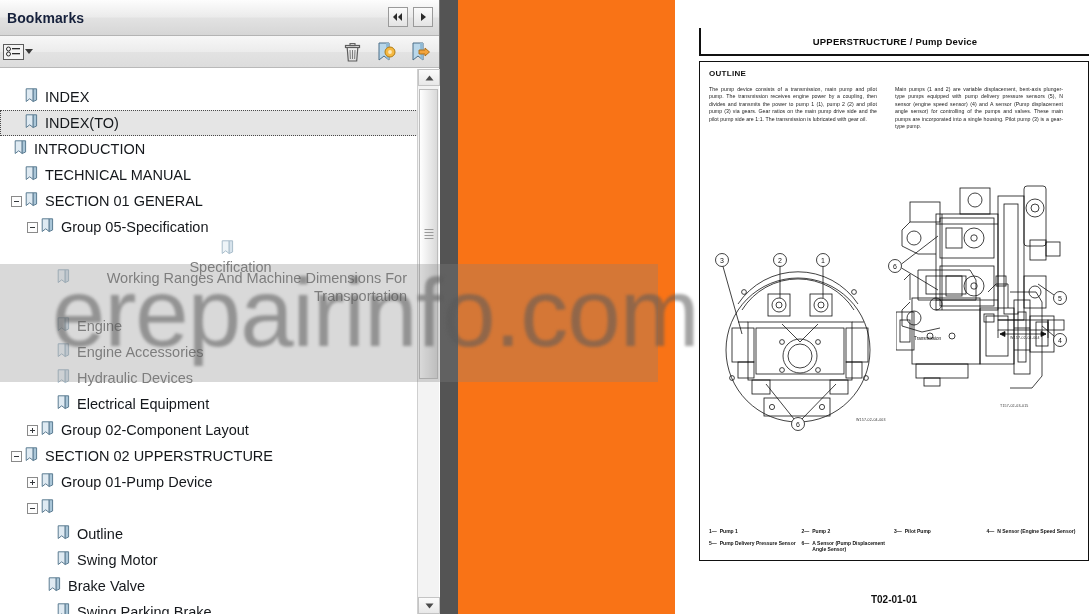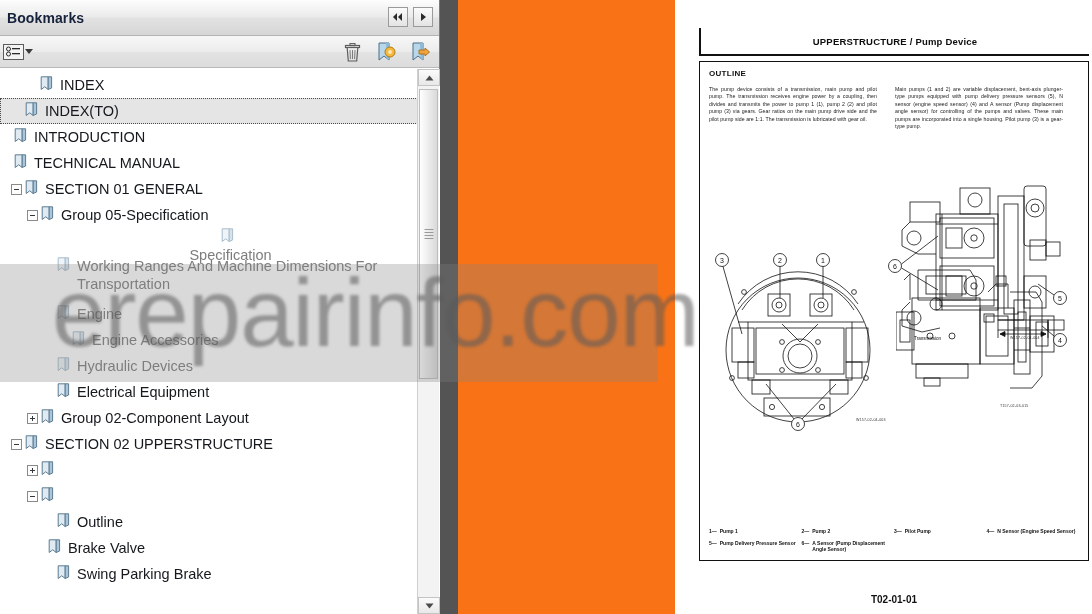--- a/index.html
+++ b/index.html
@@ -73,21 +73,21 @@
   .row {
     position: relative;
     height: 26px;
     display: flex; align-items: center;
     font-size: 14.5px;
     color: #15181c;
     white-space: nowrap;
   }
   .row.tall { height: 47px; align-items: flex-start; padding-top: 3px; }
   .row .lbl { line-height: 18px; }
-  .row.tall .lbl { white-space: normal; width: 330px; }
+  .row.tall .lbl { white-space: normal; width: 330px; text-align: right; }
   .row.dim .lbl { color: #7d7d7d; }
   .row.sel {
     background: #e5e5e5;
     outline: 1px dotted #4a4a4a;
     outline-offset: -1px;
   }
   .expander {
     width: 11px; height: 11px;
     border: 1px solid #8a8a8a; background: #fdfdfd;
     position: relative; flex: 0 0 auto;
@@ -253,21 +253,21 @@
             <path d="M3 1 H13 V18 L8 14 L3 18 Z" fill="#b9d7ea" stroke="#4c6f88" stroke-width="1"></path>
             <path d="M10 1 H13 V18 L10.5 16.2 Z" fill="#8fb9d4"></path>
             <path d="M9 8 H15 V6 L19.5 10 L15 14 V12 H9 Z" fill="#f2a33c" stroke="#a86b12" stroke-width="0.9"></path>
           </svg>
         </div>
       </div>
     </div>
 
     <div class="tree-wrap">
       <div class="tree" id="tree">
-          <div class="row" style="padding-left: 26px;">
+          <div class="row" style="padding-left: 11px; margin-top: 12px;">
             <span class="exp-spacer"></span>
             <span class="bmk-icon"><svg width="13" height="15" viewBox="0 0 13 15">
                 <path d="M1.2 0.8 H8.2 V13.5 L4.7 10.8 L1.2 13.5 Z" fill="#dfeaf2" stroke="#5c7c92" stroke-width="1"></path>
                 <path d="M8.2 0.8 H11.6 V12 L8.2 13.5 Z" fill="#aac6d8" stroke="#5c7c92" stroke-width="1"></path>
               </svg></span>
             <span class="lbl">INDEX</span>
           </div>
           <div class="row sel" style="padding-left: 11px;">
             <span class="exp-spacer"></span>
             <span class="bmk-icon"><svg width="13" height="15" viewBox="0 0 13 15">
@@ -277,21 +277,21 @@
             <span class="lbl">INDEX(TO)</span>
           </div>
           <div class="row" style="">
             <span class="exp-spacer"></span>
             <span class="bmk-icon"><svg width="13" height="15" viewBox="0 0 13 15">
                 <path d="M1.2 0.8 H8.2 V13.5 L4.7 10.8 L1.2 13.5 Z" fill="#dfeaf2" stroke="#5c7c92" stroke-width="1"></path>
                 <path d="M8.2 0.8 H11.6 V12 L8.2 13.5 Z" fill="#aac6d8" stroke="#5c7c92" stroke-width="1"></path>
               </svg></span>
             <span class="lbl">INTRODUCTION</span>
           </div>
-          <div class="row" style="">
+          <div class="row" style="padding-left: 11px;">
             <span class="exp-spacer"></span>
             <span class="bmk-icon"><svg width="13" height="15" viewBox="0 0 13 15">
                 <path d="M1.2 0.8 H8.2 V13.5 L4.7 10.8 L1.2 13.5 Z" fill="#dfeaf2" stroke="#5c7c92" stroke-width="1"></path>
                 <path d="M8.2 0.8 H11.6 V12 L8.2 13.5 Z" fill="#aac6d8" stroke="#5c7c92" stroke-width="1"></path>
               </svg></span>
             <span class="lbl">TECHNICAL MANUAL</span>
           </div>
           <div class="row" style="padding-left: 11px;">
             <span class="expander"></span>
             <span class="bmk-icon"><svg width="13" height="15" viewBox="0 0 13 15">
@@ -325,21 +325,21 @@
             <span class="lbl">Working Ranges And Machine Dimensions For Transportation</span>
           </div>
           <div class="row dim" style="padding-left: 43px;">
             <span class="exp-spacer"></span>
             <span class="bmk-icon"><svg width="13" height="15" viewBox="0 0 13 15">
                 <path d="M1.2 0.8 H8.2 V13.5 L4.7 10.8 L1.2 13.5 Z" fill="#eef4f8" stroke="#a9bdcb" stroke-width="1"></path>
                 <path d="M8.2 0.8 H11.6 V12 L8.2 13.5 Z" fill="#d7e3ec" stroke="#a9bdcb" stroke-width="1"></path>
               </svg></span>
             <span class="lbl">Engine</span>
           </div>
-          <div class="row dim" style="padding-left: 43px; margin-left: 15px;">
+          <div class="row dim" style="padding-left: 43px;">
             <span class="exp-spacer"></span>
             <span class="bmk-icon"><svg width="13" height="15" viewBox="0 0 13 15">
                 <path d="M1.2 0.8 H8.2 V13.5 L4.7 10.8 L1.2 13.5 Z" fill="#eef4f8" stroke="#a9bdcb" stroke-width="1"></path>
                 <path d="M8.2 0.8 H11.6 V12 L8.2 13.5 Z" fill="#d7e3ec" stroke="#a9bdcb" stroke-width="1"></path>
               </svg></span>
             <span class="lbl">Engine Accessories</span>
           </div>
           <div class="row dim" style="padding-left: 43px;">
             <span class="exp-spacer"></span>
             <span class="bmk-icon"><svg width="13" height="15" viewBox="0 0 13 15">
@@ -371,35 +371,44 @@
                 <path d="M8.2 0.8 H11.6 V12 L8.2 13.5 Z" fill="#aac6d8" stroke="#5c7c92" stroke-width="1"></path>
               </svg></span>
             <span class="lbl">SECTION 02 UPPERSTRUCTURE</span>
           </div>
           <div class="row" style="padding-left: 27px;">
             <span class="expander plus"></span>
             <span class="bmk-icon"><svg width="13" height="15" viewBox="0 0 13 15">
                 <path d="M1.2 0.8 H8.2 V13.5 L4.7 10.8 L1.2 13.5 Z" fill="#dfeaf2" stroke="#5c7c92" stroke-width="1"></path>
                 <path d="M8.2 0.8 H11.6 V12 L8.2 13.5 Z" fill="#aac6d8" stroke="#5c7c92" stroke-width="1"></path>
               </svg></span>
+            <span class="lbl">Group 01-Pump Device</span>
           </div>
           <div class="row" style="padding-left: 27px;">
             <span class="expander"></span>
             <span class="bmk-icon"><svg width="13" height="15" viewBox="0 0 13 15">
                 <path d="M1.2 0.8 H8.2 V13.5 L4.7 10.8 L1.2 13.5 Z" fill="#dfeaf2" stroke="#5c7c92" stroke-width="1"></path>
                 <path d="M8.2 0.8 H11.6 V12 L8.2 13.5 Z" fill="#aac6d8" stroke="#5c7c92" stroke-width="1"></path>
               </svg></span>
           </div>
           <div class="row" style="padding-left: 43px;">
             <span class="exp-spacer"></span>
             <span class="bmk-icon"><svg width="13" height="15" viewBox="0 0 13 15">
                 <path d="M1.2 0.8 H8.2 V13.5 L4.7 10.8 L1.2 13.5 Z" fill="#dfeaf2" stroke="#5c7c92" stroke-width="1"></path>
                 <path d="M8.2 0.8 H11.6 V12 L8.2 13.5 Z" fill="#aac6d8" stroke="#5c7c92" stroke-width="1"></path>
               </svg></span>
             <span class="lbl">Outline</span>
+          </div>
+          <div class="row" style="padding-left: 43px;">
+            <span class="exp-spacer"></span>
+            <span class="bmk-icon"><svg width="13" height="15" viewBox="0 0 13 15">
+                <path d="M1.2 0.8 H8.2 V13.5 L4.7 10.8 L1.2 13.5 Z" fill="#dfeaf2" stroke="#5c7c92" stroke-width="1"></path>
+                <path d="M8.2 0.8 H11.6 V12 L8.2 13.5 Z" fill="#aac6d8" stroke="#5c7c92" stroke-width="1"></path>
+              </svg></span>
+            <span class="lbl">Swing Motor</span>
           </div>
           <div class="row" style="padding-left: 34px;">
             <span class="exp-spacer"></span>
             <span class="bmk-icon"><svg width="13" height="15" viewBox="0 0 13 15">
                 <path d="M1.2 0.8 H8.2 V13.5 L4.7 10.8 L1.2 13.5 Z" fill="#dfeaf2" stroke="#5c7c92" stroke-width="1"></path>
                 <path d="M8.2 0.8 H11.6 V12 L8.2 13.5 Z" fill="#aac6d8" stroke="#5c7c92" stroke-width="1"></path>
               </svg></span>
             <span class="lbl">Brake Valve</span>
           </div>
           <div class="row" style="padding-left: 43px;">

